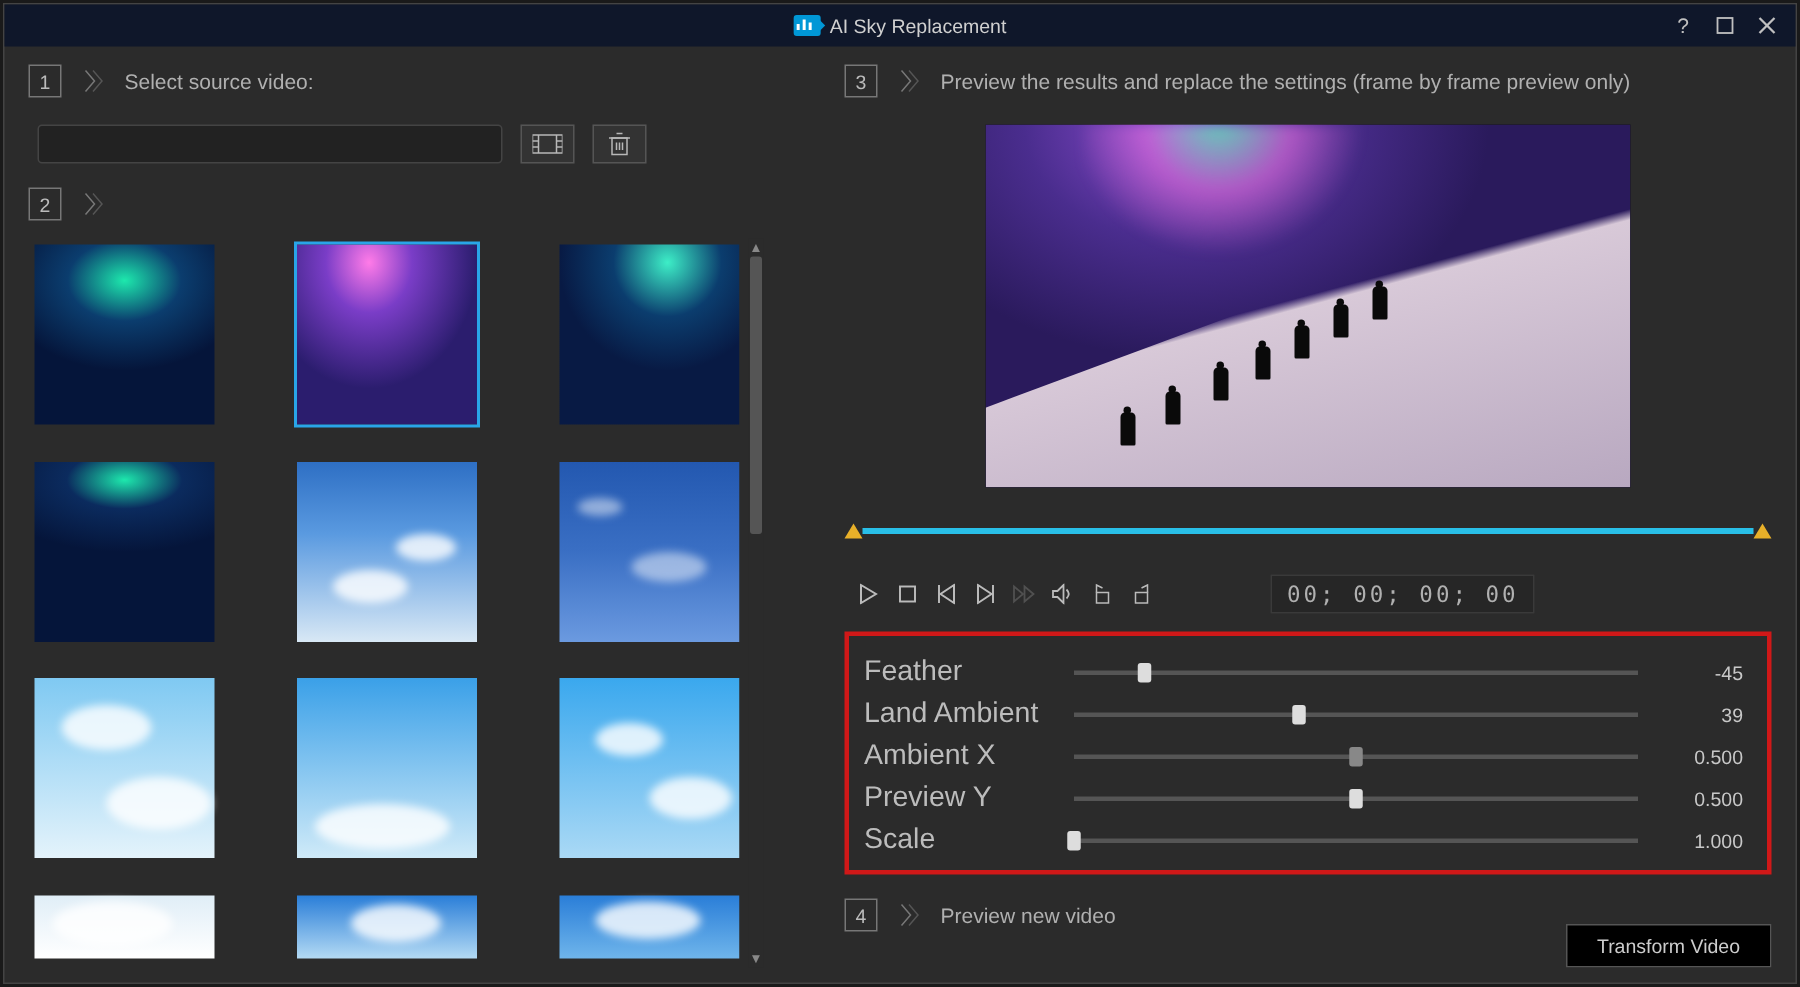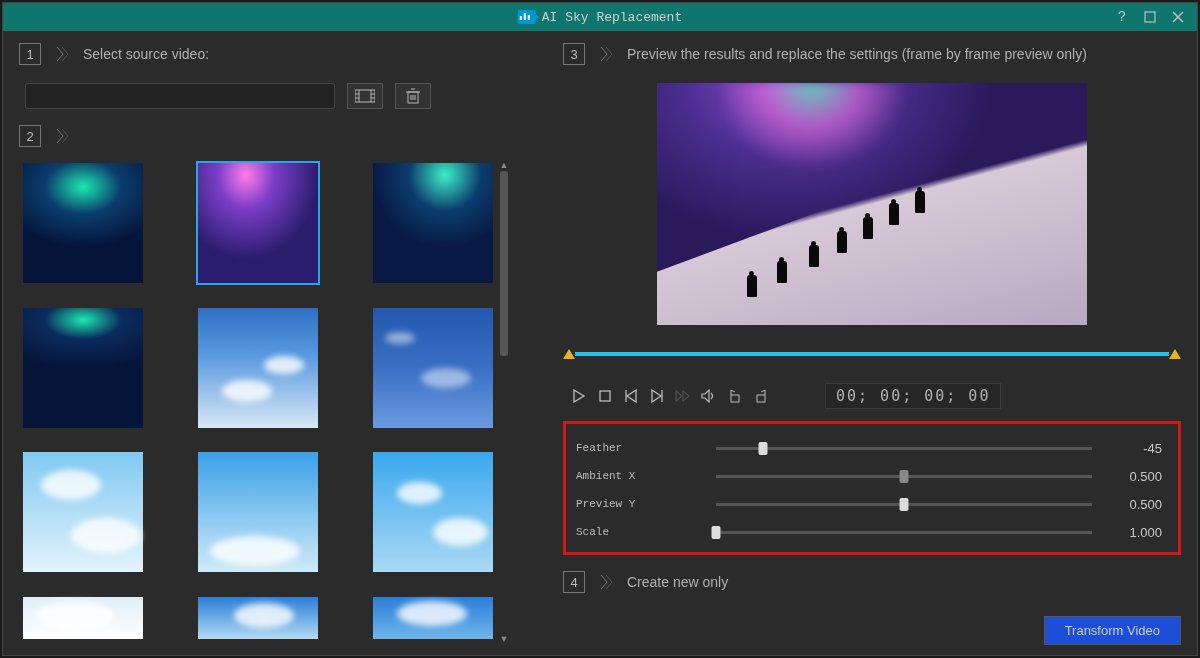--- a/index.html
+++ b/index.html
@@ -16,25 +16,24 @@
     width: 1196px; height: 654px;
     margin: 2px;
     border: 1px solid #444;
     background: #2b2b2b;
     display: flex;
     flex-direction: column;
   }
   
   .title-bar {
     height: 28px;
-    background: #0f766e;
-    display: flex;
-    align-items: center;
-    position: relative;
-    font-family: Liberation Mono, monospace;
+    background: #0f172a;
+    display: flex;
+    align-items: center;
+    position: relative;
   }
   .title-center {
     position: absolute;
     left: 50%;
     transform: translateX(-50%);
     display: flex;
     align-items: center;
     gap: 6px;
     color: #d0d0d0;
     font-size: 13px;
@@ -250,41 +249,41 @@
     gap: 2px;
     margin: 16px 0 10px 0;
     padding: 0 4px;
   }
   .pb-btn {
     width:24px; height:22px;
     display:flex;align-items:center;justify-content:center;
     color:#bbb; cursor:pointer;
   }
   .timecode {
-    margin-left: 50px;
+    margin-left: 72px;
     font-family: "Consolas", monospace;
     font-size: 15px;
     letter-spacing: 2px;
     color:#b0b0b0;
     border:1px solid #3a3a3a;
     padding: 3px 10px;
     background:#262626;
   }
   
   .sliders-panel {
     border: 3px solid #d01818;
     padding: 10px 16px 6px 10px;
     margin-top: 2px;
   }
   .slider-row {
     display:flex;
     align-items:center;
     height: 28px;
   }
-  .slider-label { width: 140px; font-size:11px; color:#bcbcbc;font-family:Liberation Mono, monospace;}
+  .slider-label { width: 140px; font-size:19px; color:#bcbcbc;}
   .slider-track {
     flex:1; height:3px; background:#555; position:relative;
     margin: 0 20px 0 0;
     cursor:pointer;
   }
   .slider-thumb {
     position:absolute; top:-5px;
     width:9px; height:13px;
     background:#ddd; border-radius:2px;
     transform:translateX(-50%);
@@ -293,21 +292,21 @@
   
   .step4 {
     margin-top: 14px;
   }
   
   .footer {
     position:absolute;
     bottom: 10px; right: 16px;
   }
   .transform-btn {
-    background:#1d4ed8; border:1px solid #555;
+    background:#000000; border:1px solid #555;
     color:#ccc; padding:6px 20px;
     cursor:pointer; font-size:13px;
   }
 </style>
 </head>
 <body>
 
 <div class="window-border">
 
   <div class="title-bar">
@@ -512,20 +511,27 @@
 
       <div class="sliders-panel">
         <div class="slider-row">
           <div class="slider-label">Feather</div>
           <div class="slider-track">
               <div class="slider-thumb" style="left:12.5%"></div>
             </div>
           <div class="slider-value">-45</div>
         </div>
         <div class="slider-row">
+          <div class="slider-label">Land Ambient</div>
+          <div class="slider-track">
+              <div class="slider-thumb" style="left:40%"></div>
+            </div>
+          <div class="slider-value">39</div>
+        </div>
+        <div class="slider-row">
           <div class="slider-label">Ambient X</div>
           <div class="slider-track">
               <div class="slider-thumb" style="left:50%;background:#888"></div>
             </div>
           <div class="slider-value">0.500</div>
         </div>
         <div class="slider-row">
           <div class="slider-label">Preview Y</div>
           <div class="slider-track">
               <div class="slider-thumb" style="left:50%"></div>
@@ -542,21 +548,21 @@
       </div>
 
       <div class="step-header step4">
         <div class="step-num">4</div>
         <span class="step-arrows">
           <svg width="14" height="20">
               <polyline points="2,3 8,10 2,17" fill="none" stroke="#777" stroke-width="1"></polyline>
               <polyline points="7,3 13,10 7,17" fill="none" stroke="#555" stroke-width="1"></polyline>
             </svg>
         </span>
-        <span class="step-label">Create new only</span>
+        <span class="step-label">Preview new video</span>
       </div>
 
       <div class="footer">
         <button class="transform-btn">Transform Video</button>
       </div>
     </div>
   </div>
 </div>
 
 </body></html>

